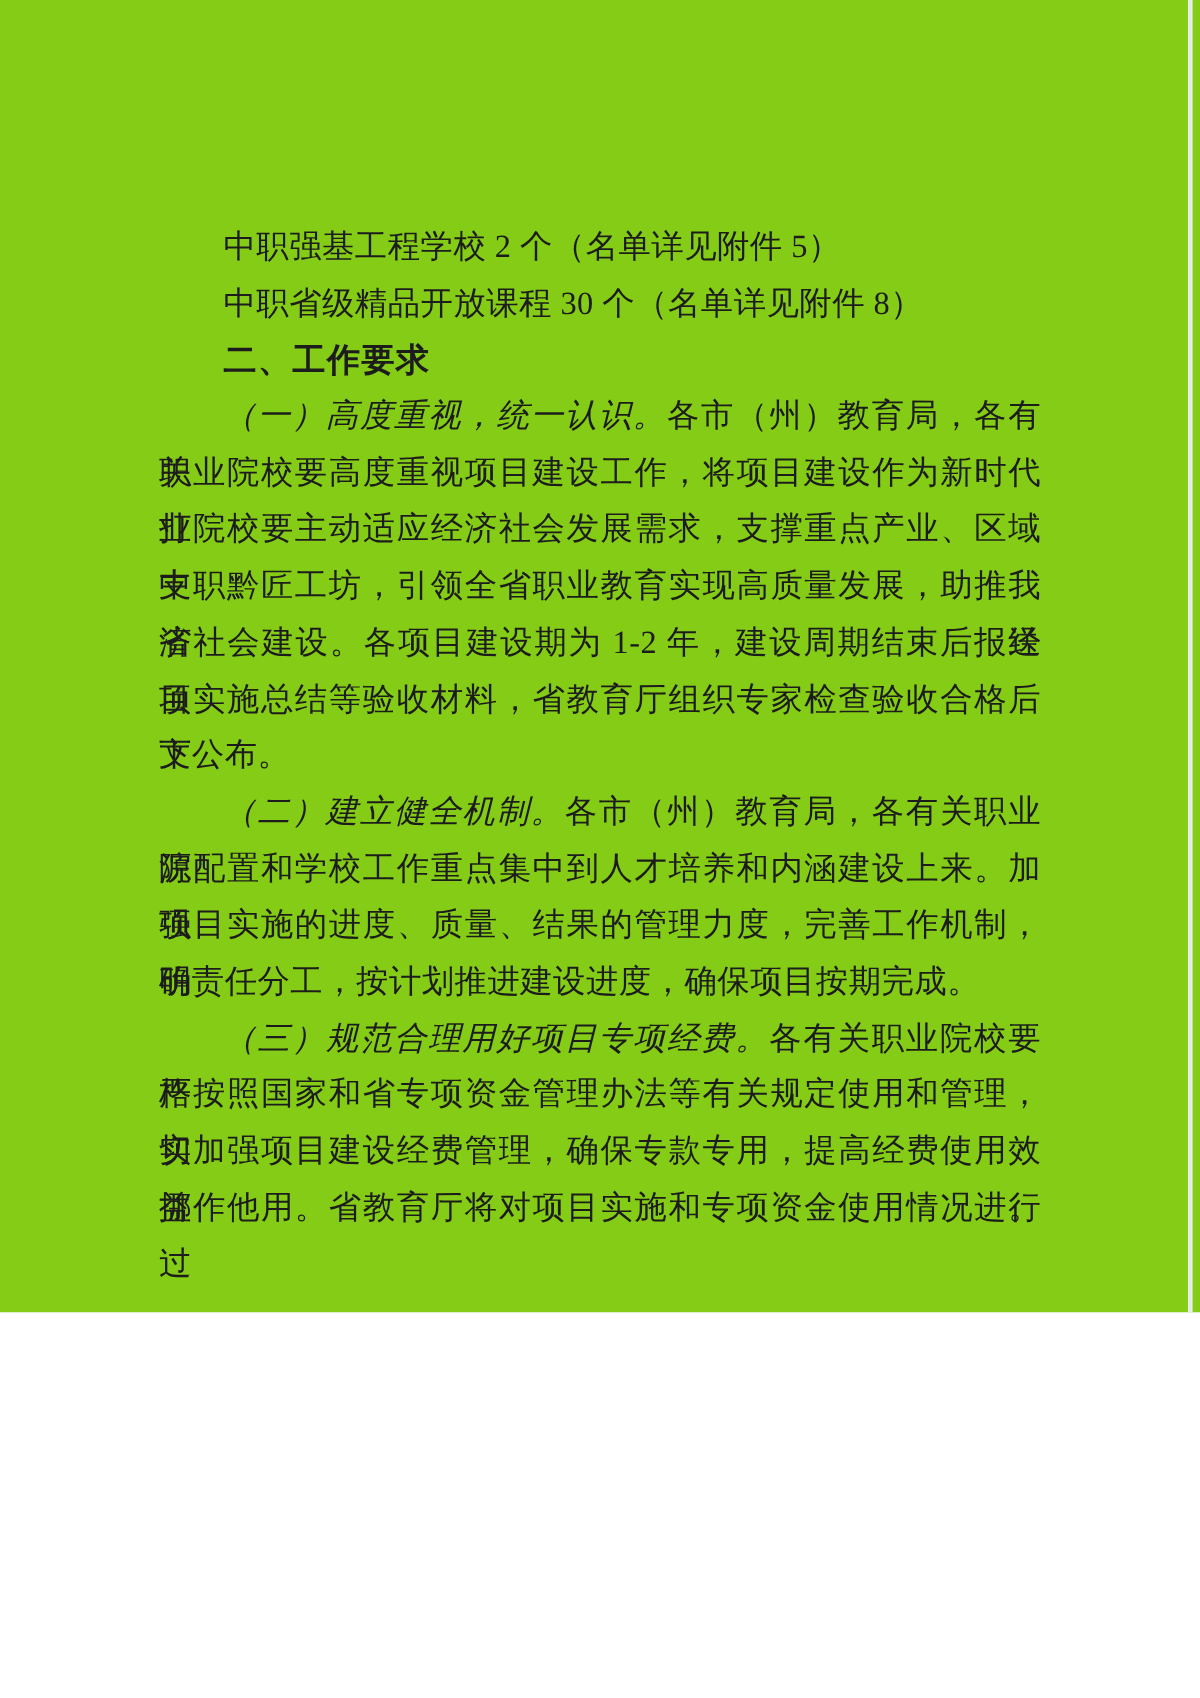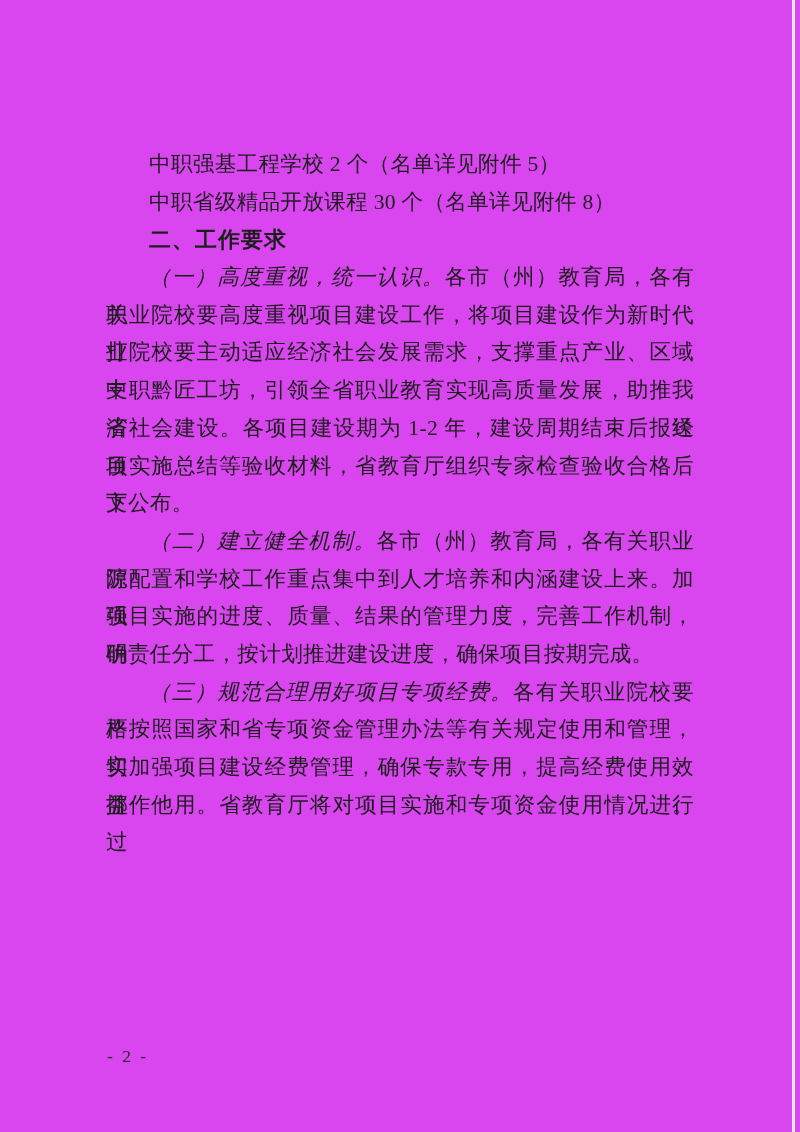--- a/index.html
+++ b/index.html
@@ -3,22 +3,22 @@
 <meta charset="utf-8">
 <style>
   html, body {
     margin: 0;
     padding: 0;
     background: #ffffff;
   }
   .page {
     position: relative;
     width: 800px;
-    height: 1132px;
-    background: #d946ef;
+    height: 875px;
+    background: #84cc16;
     overflow: hidden;
     font-family: "Liberation Serif", "DejaVu Serif", serif;
     color: #1c1c1c;
   }
   
   .scan-edge {
     position: absolute;
     top: 0;
     left: 792px;
     width: 3px;

